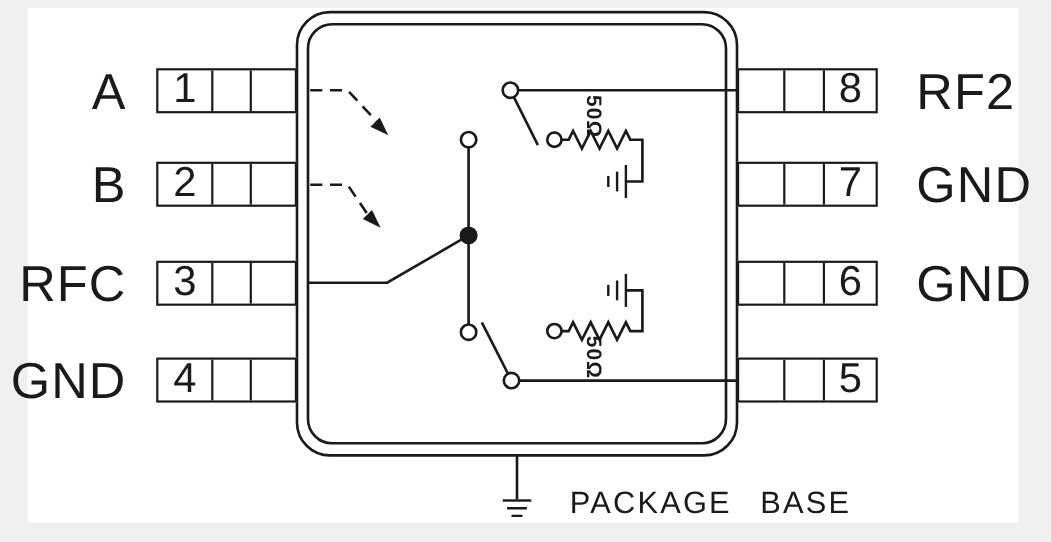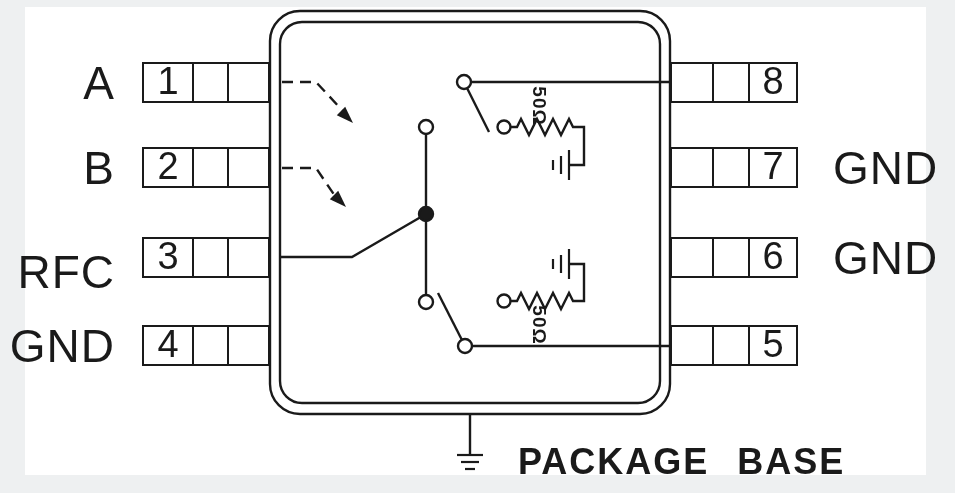--- a/index.html
+++ b/index.html
@@ -66,26 +66,25 @@
     font-size: 19px;
     font-weight: bold;
     color: var(--ln);
     transform: rotate(90deg);
     letter-spacing: 1px;
     white-space: nowrap;
   }
   .base-label {
     position: absolute;
     left: 518px; top: 441px;
-    font-size: 36px;
+    font-size: 28px;
     color: var(--ln);
     letter-spacing: 2px;
     word-spacing: 16px;
     white-space: nowrap;
-    font-weight: bold;
   }
 </style>
 </head>
 <body>
 
 <div id="app">
   <div class="canvas"></div>
 
   <svg class="layer" width="955" height="493" viewBox="0 0 955 493">
     <g fill="none" stroke="#1a1a1a" stroke-width="2.4">
@@ -186,23 +185,24 @@
     <div class="cell c-num num">6</div>
   </div>
   <div class="pin-row pin-right" style="left:670px; top:325px;">
     <div class="cell c-in"></div>
     <div class="cell c-mid"></div>
     <div class="cell c-num num">5</div>
   </div>
 
   <div class="pin-label left" style="top:62px;">A</div>
   <div class="pin-label left" style="top:147px;">B</div>
-  <div class="pin-label left" style="top:251px;">RFC</div>
+  <div class="pin-label left" style="top:237px;">RFC</div>
   <div class="pin-label left" style="top:325px;">GND</div>
 
+  <div class="pin-label right" style="top:62px;">RF2</div>
   <div class="pin-label right" style="top:147px;">GND</div>
   <div class="pin-label right" style="top:237px;">GND</div>
 
   <div class="ohm-label" style="left:516px; top:95px;">50Ω</div>
   <div class="ohm-label" style="left:516px; top:314px;">50Ω</div>
 
   <div class="base-label">PACKAGE BASE</div>
 </div>
 
 </body></html>

